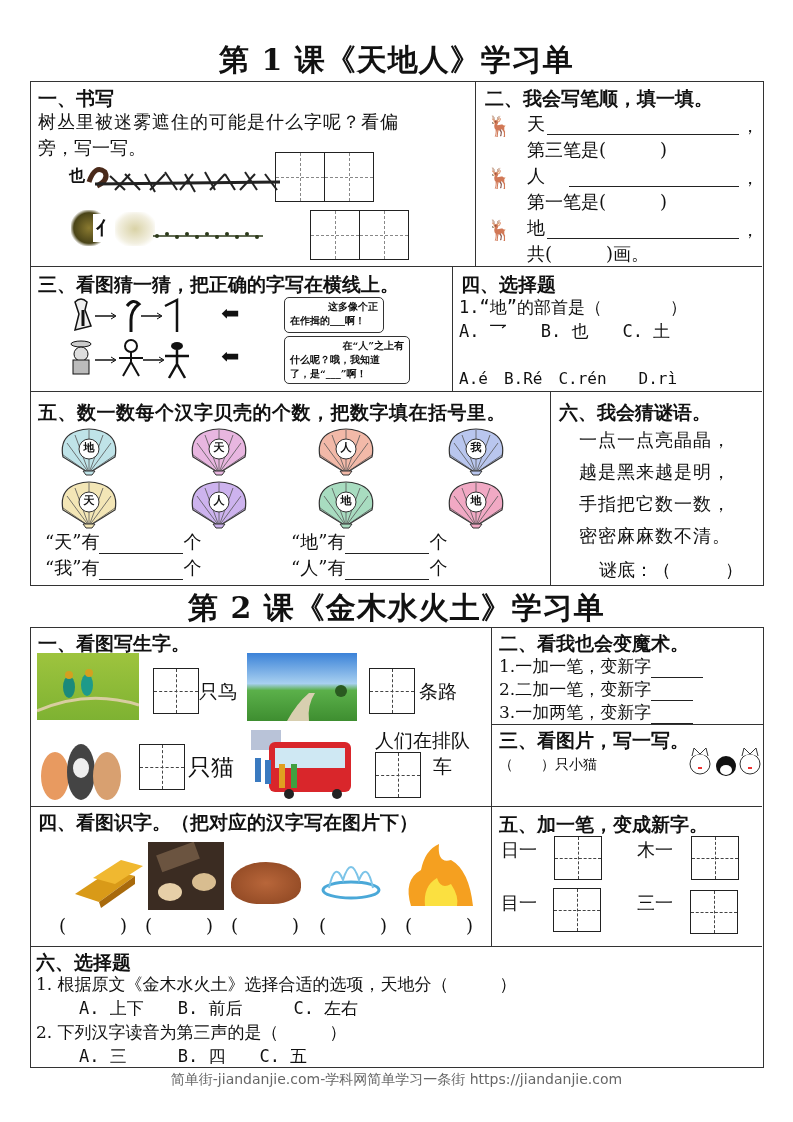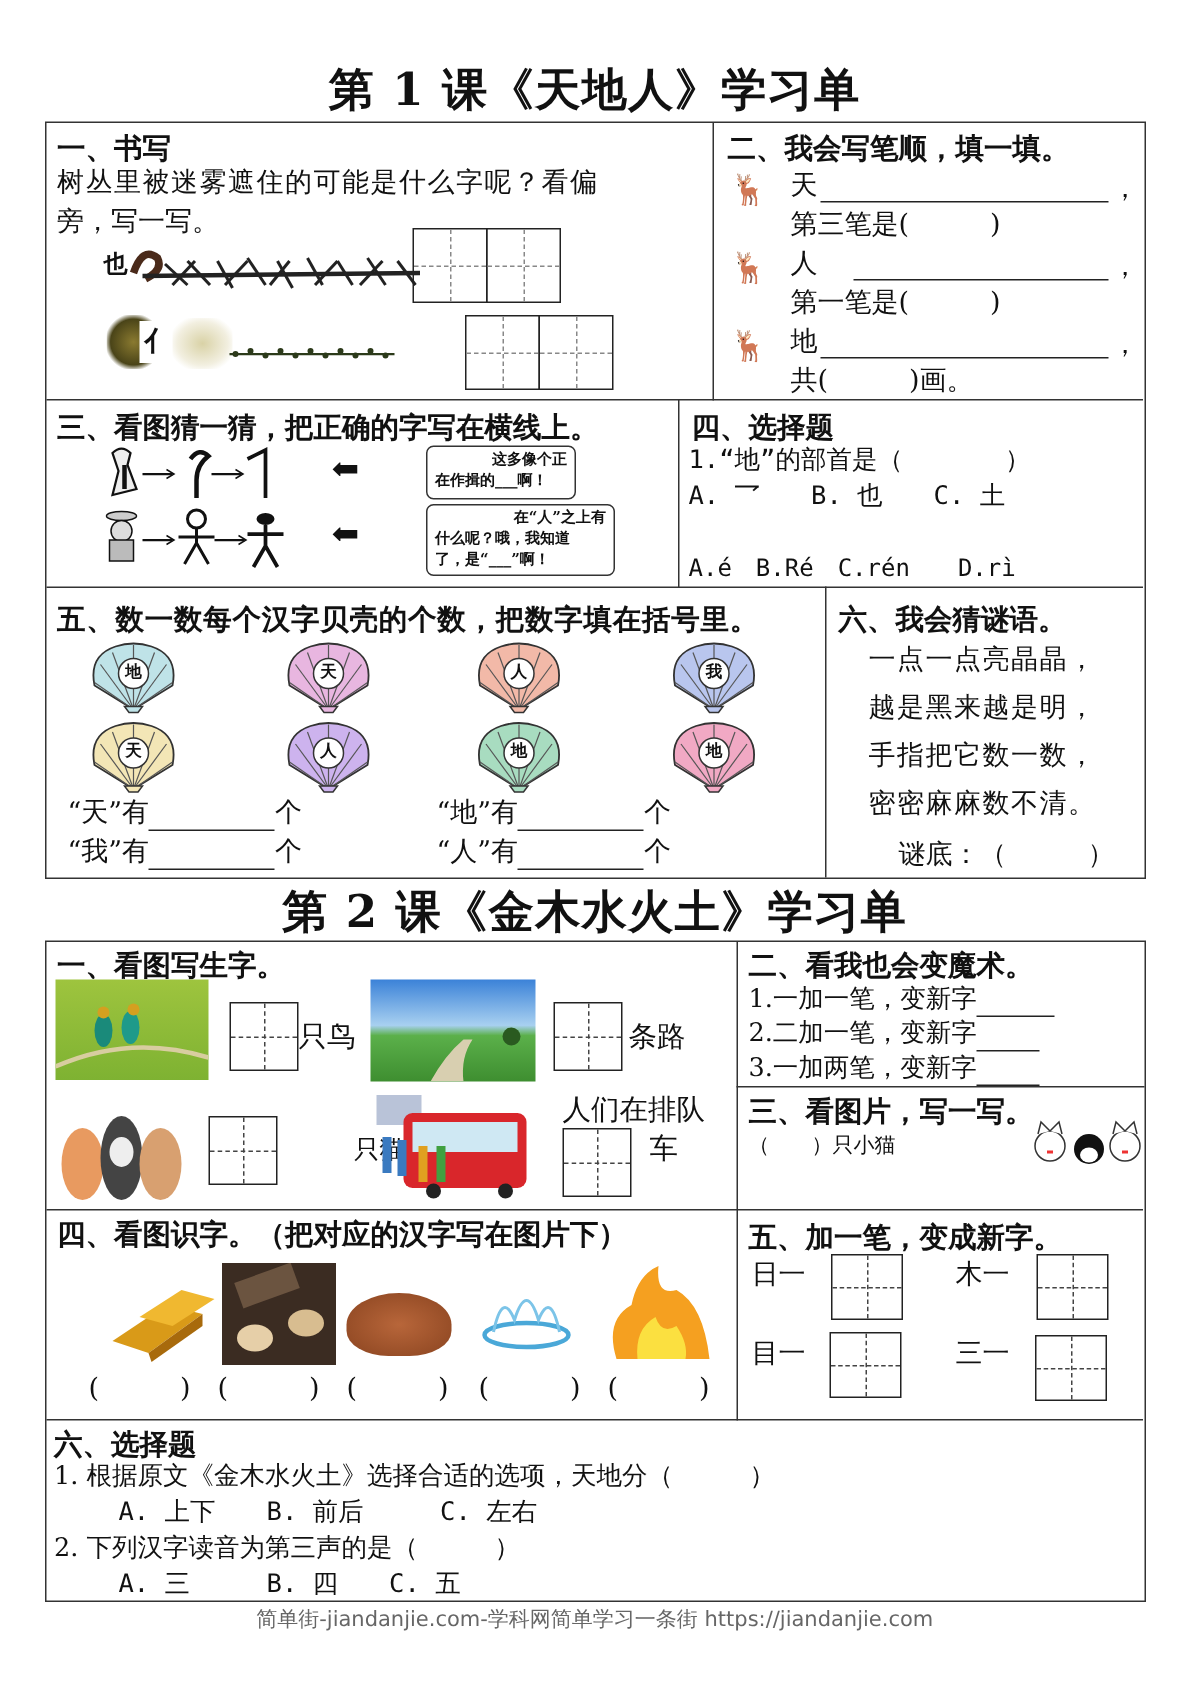--- a/index.html
+++ b/index.html
@@ -338,21 +338,21 @@
         <ellipse cx="16" cy="44" rx="14" ry="24" fill="#e89a60"></ellipse>
         <ellipse cx="42" cy="40" rx="14" ry="28" fill="#444"></ellipse>
         <ellipse cx="42" cy="36" rx="8" ry="10" fill="#eee"></ellipse>
         <ellipse cx="68" cy="44" rx="14" ry="24" fill="#d8a070"></ellipse>
       </svg>
   </div>
   <div class="tian" style="left:108px;top:116px;width:46px;height:46px;">
       <div class="v"></div>
       <div class="hl"></div>
     </div>
-  <div class="abs t" style="left:157px;top:127px;font-size:17px;margin-left:48px;">只猫</div>
+  <div class="abs t" style="left:157px;top:127px;font-size:23px;">只猫</div>
 
   <div class="pic" style="left:218px;top:100px;width:104px;height:76px;">
     <svg width="104" height="76">
         <rect x="2" y="2" width="30" height="20" fill="#b9c3d8"></rect>
         <rect x="20" y="14" width="82" height="50" rx="6" fill="#d9262b"></rect>
         <rect x="26" y="20" width="70" height="20" fill="#cfe8f3"></rect>
         <circle cx="40" cy="66" r="5" fill="#222"></circle>
         <circle cx="88" cy="66" r="5" fill="#222"></circle>
       <g fill="#3a7ac0">
           <rect x="6" y="30" width="6" height="24"></rect>

